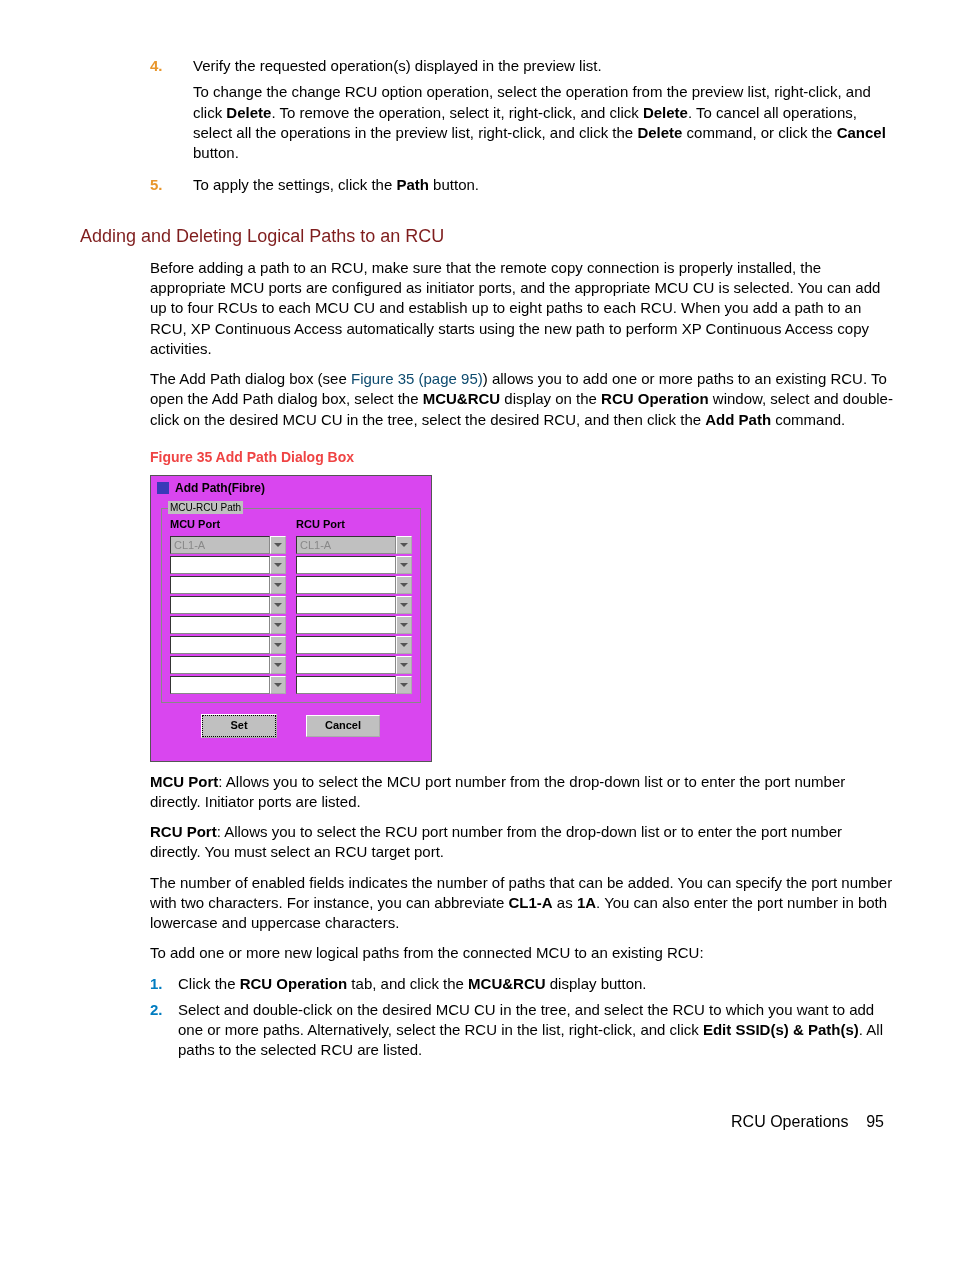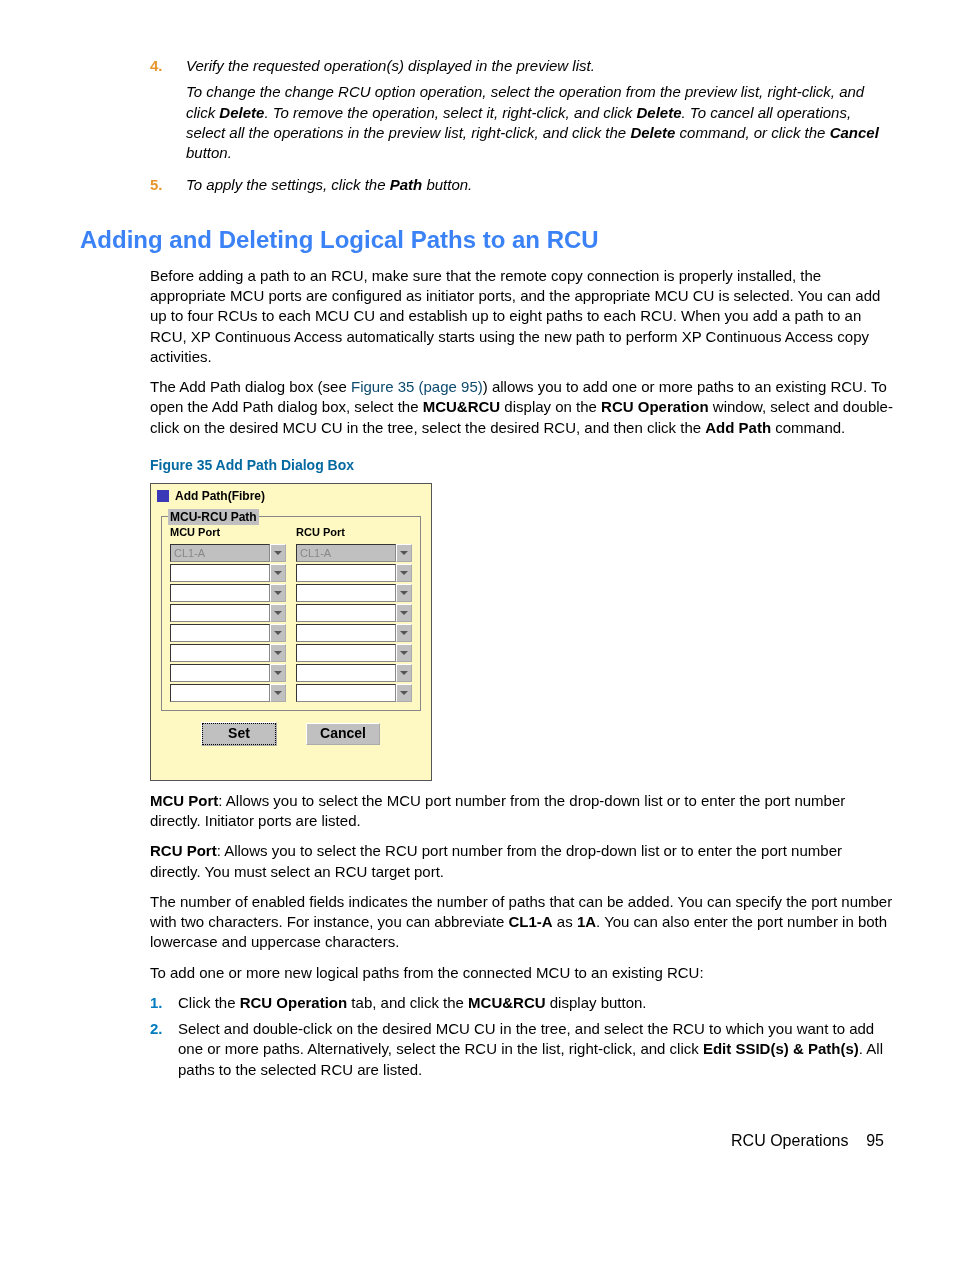--- a/index.html
+++ b/index.html
@@ -10,46 +10,46 @@
     margin: 0;
     padding: 50px 60px 40px 80px;
     width: 954px;
     box-sizing: border-box;
     background: #fff;
   }
   .ol-item { display: flex; margin: 6px 0 6px 70px; }
   .ol-num { color:#007cc0; font-weight:bold; min-width:28px; }
   .ol-num.amber { color:#e8962c; }
   .ol-body { flex:1; }
-  .ol-body p { margin:0 0 6px 8px;font-style:italic; }
+  .ol-body p { margin:0 0 6px 15px; }
   .para { margin:10px 0 10px 70px; }
-  h2.section { font-family: Arial, sans-serif; font-weight:bold; color:#3b82f6; font-size:24px; margin:22px 0 10px 0; }
-  .fig-caption { color:#0369a1; font-weight:bold; margin:18px 0 8px 70px; font-size:14px; }
+  h2.section { font-family: Arial, sans-serif; font-weight:normal; color:#7f1d1d; font-size:18px; margin:22px 0 10px 0; }
+  .fig-caption { color:#ef4444; font-weight:bold; margin:18px 0 8px 70px; font-size:14px; }
   b { font-weight:bold; }
   a.xref { color:#0c4a6e; text-decoration:none; }
   .dialog {
     margin-left:70px;
     width:280px;
-    background:#fef9c3;
+    background:#d946ef;
     border:1px solid #555;
     font-family: Tahoma, Arial, sans-serif;
     font-size:11px;
-    padding-bottom:35px;
+    padding-bottom:24px;
   }
   .dialog-title { display:flex; align-items:center; padding:4px 6px; font-weight:bold; font-size:12px; }
   .title-sq { width:12px; height:12px; background:#3a3ab8; margin-right:6px; }
   .groupbox {
     border:1px solid #888;
     margin:8px 10px 12px 10px;
     padding:8px 8px 6px 8px;
     position:relative;
   }
   .group-legend {
     position:absolute; top:-8px; left:6px; background:#c0c0c0;
-    padding:0 2px; font-size:12px; font-weight:bold;
+    padding:0 2px; font-size:10px; font-weight:normal;
   }
   .port-headers { display:flex; margin-bottom:4px; }
   .port-headers span { flex:1; font-weight:bold; font-size:11px; }
   .port-headers span:last-child { margin-left:10px; }
   .port-row { display:flex; margin:2px 0; }
   .port-cell { flex:1; display:flex; }
   .port-cell + .port-cell { margin-left:10px; }
   .combo-input {
     flex:1; height:18px; background:#fff; border:1px inset #888;
     font-size:11px; padding:1px 3px; box-sizing:border-box;
@@ -60,21 +60,21 @@
     width:16px; height:18px; background:#c0c0c0;
     border:1px outset #fff; box-sizing:border-box;
     display:flex; align-items:center; justify-content:center;
   }
   .combo-btn::after {
     content:""; border-left:4px solid transparent; border-right:4px solid transparent;
     border-top:4px solid #555;
   }
   .dialog-buttons { display:flex; justify-content:center; gap:30px; margin-top:4px; }
   .dlg-btn {
-    width:72px; height:20px; font-size:14px; font-weight:bold;
+    width:72px; height:20px; font-size:11px; font-weight:bold;
     background:#c0c0c0; border:1px outset #fff; text-align:center; line-height:18px;
   }
   .dlg-btn.default { border:1px dotted #000; outline:1px outset #fff; }
   .footer { margin-top:50px; text-align:right; font-size:16px; padding-right:10px;}
 </style>
 </head>
 <body>
 
 <div id="top-steps">
     <div class="ol-item">

